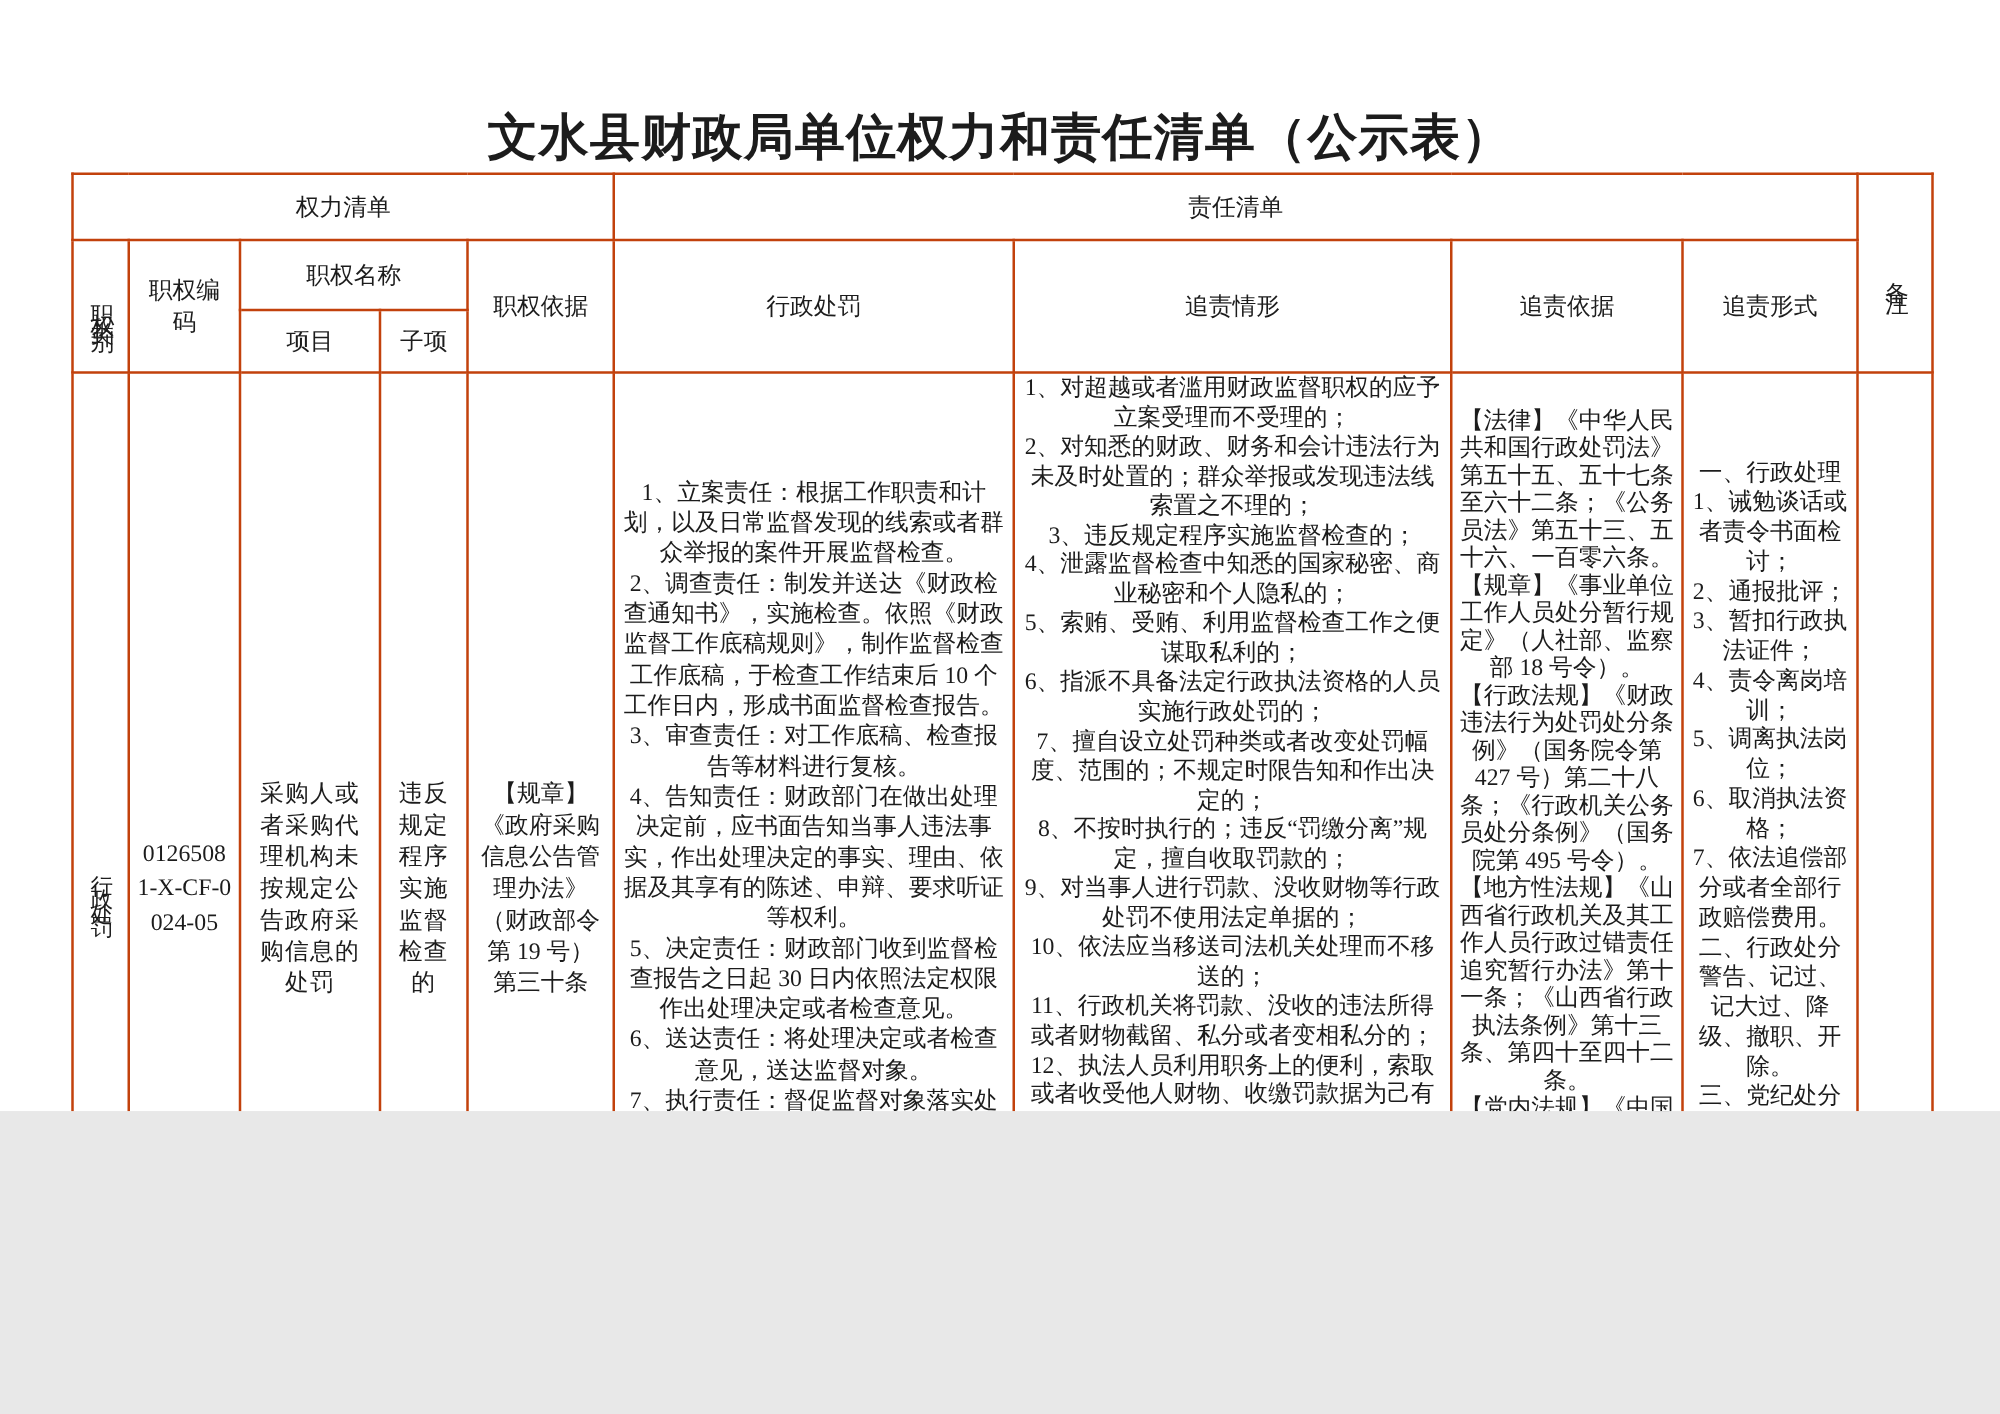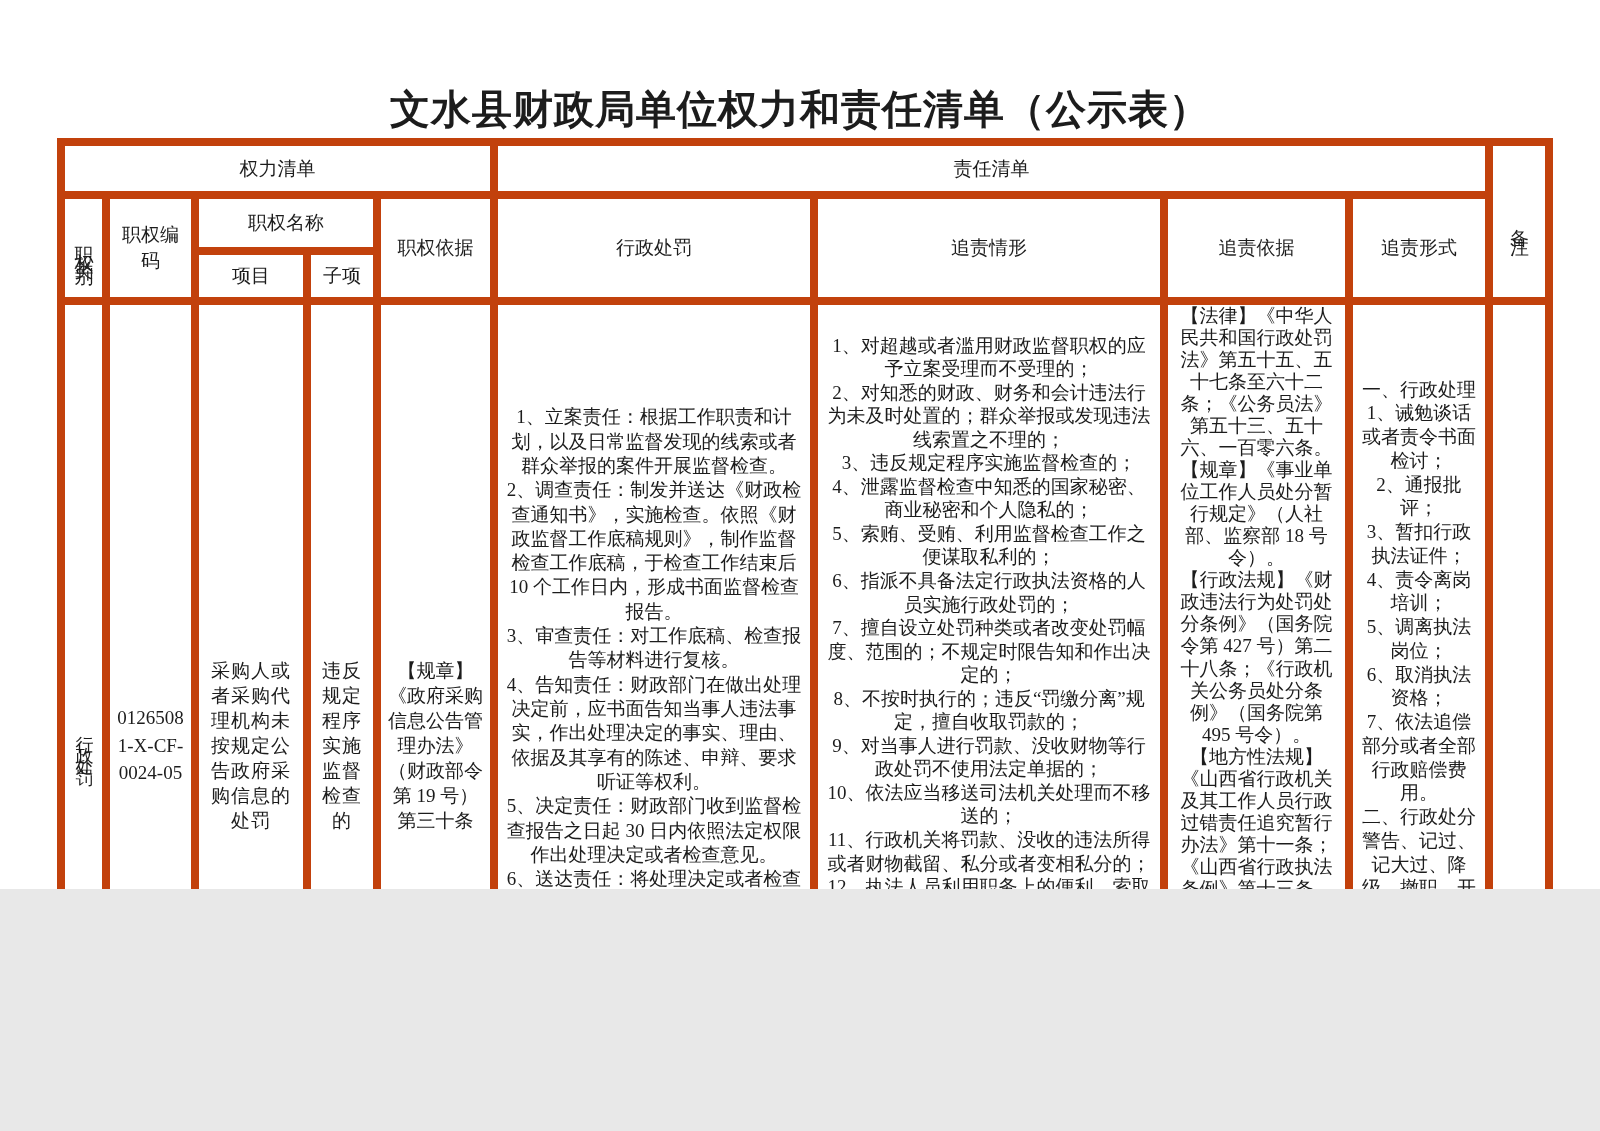--- a/index.html
+++ b/index.html
@@ -20,21 +20,21 @@
     letter-spacing:1px;
     white-space:nowrap;
   }
   table.power-table {
     position:absolute; left:57px; top:138px;
     width:1488px;
     border-collapse:collapse;
     table-layout:fixed;
   }
   table.power-table td {
-    border:8px solid #c2410c;
+    border:2px solid #c2410c;
     padding:0 6px;
     vertical-align:middle;
     text-align:center;
     font-size:19px;
     overflow:hidden;
   }
   .vtext {
     display:inline-block;
     writing-mode:vertical-rl;
     text-orientation:upright;

